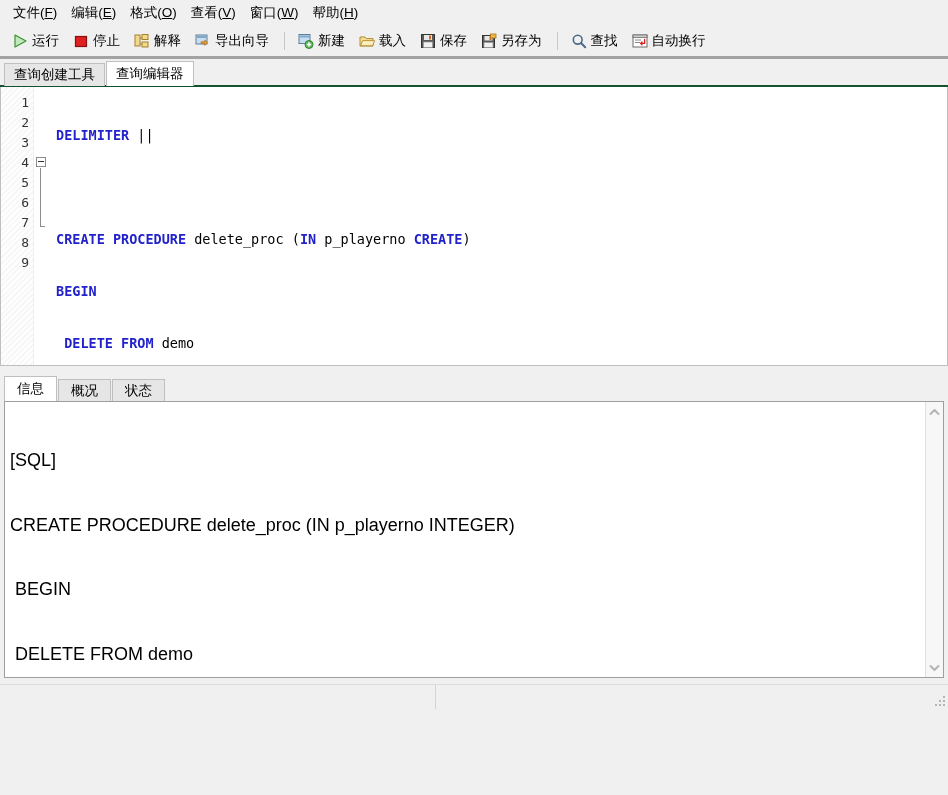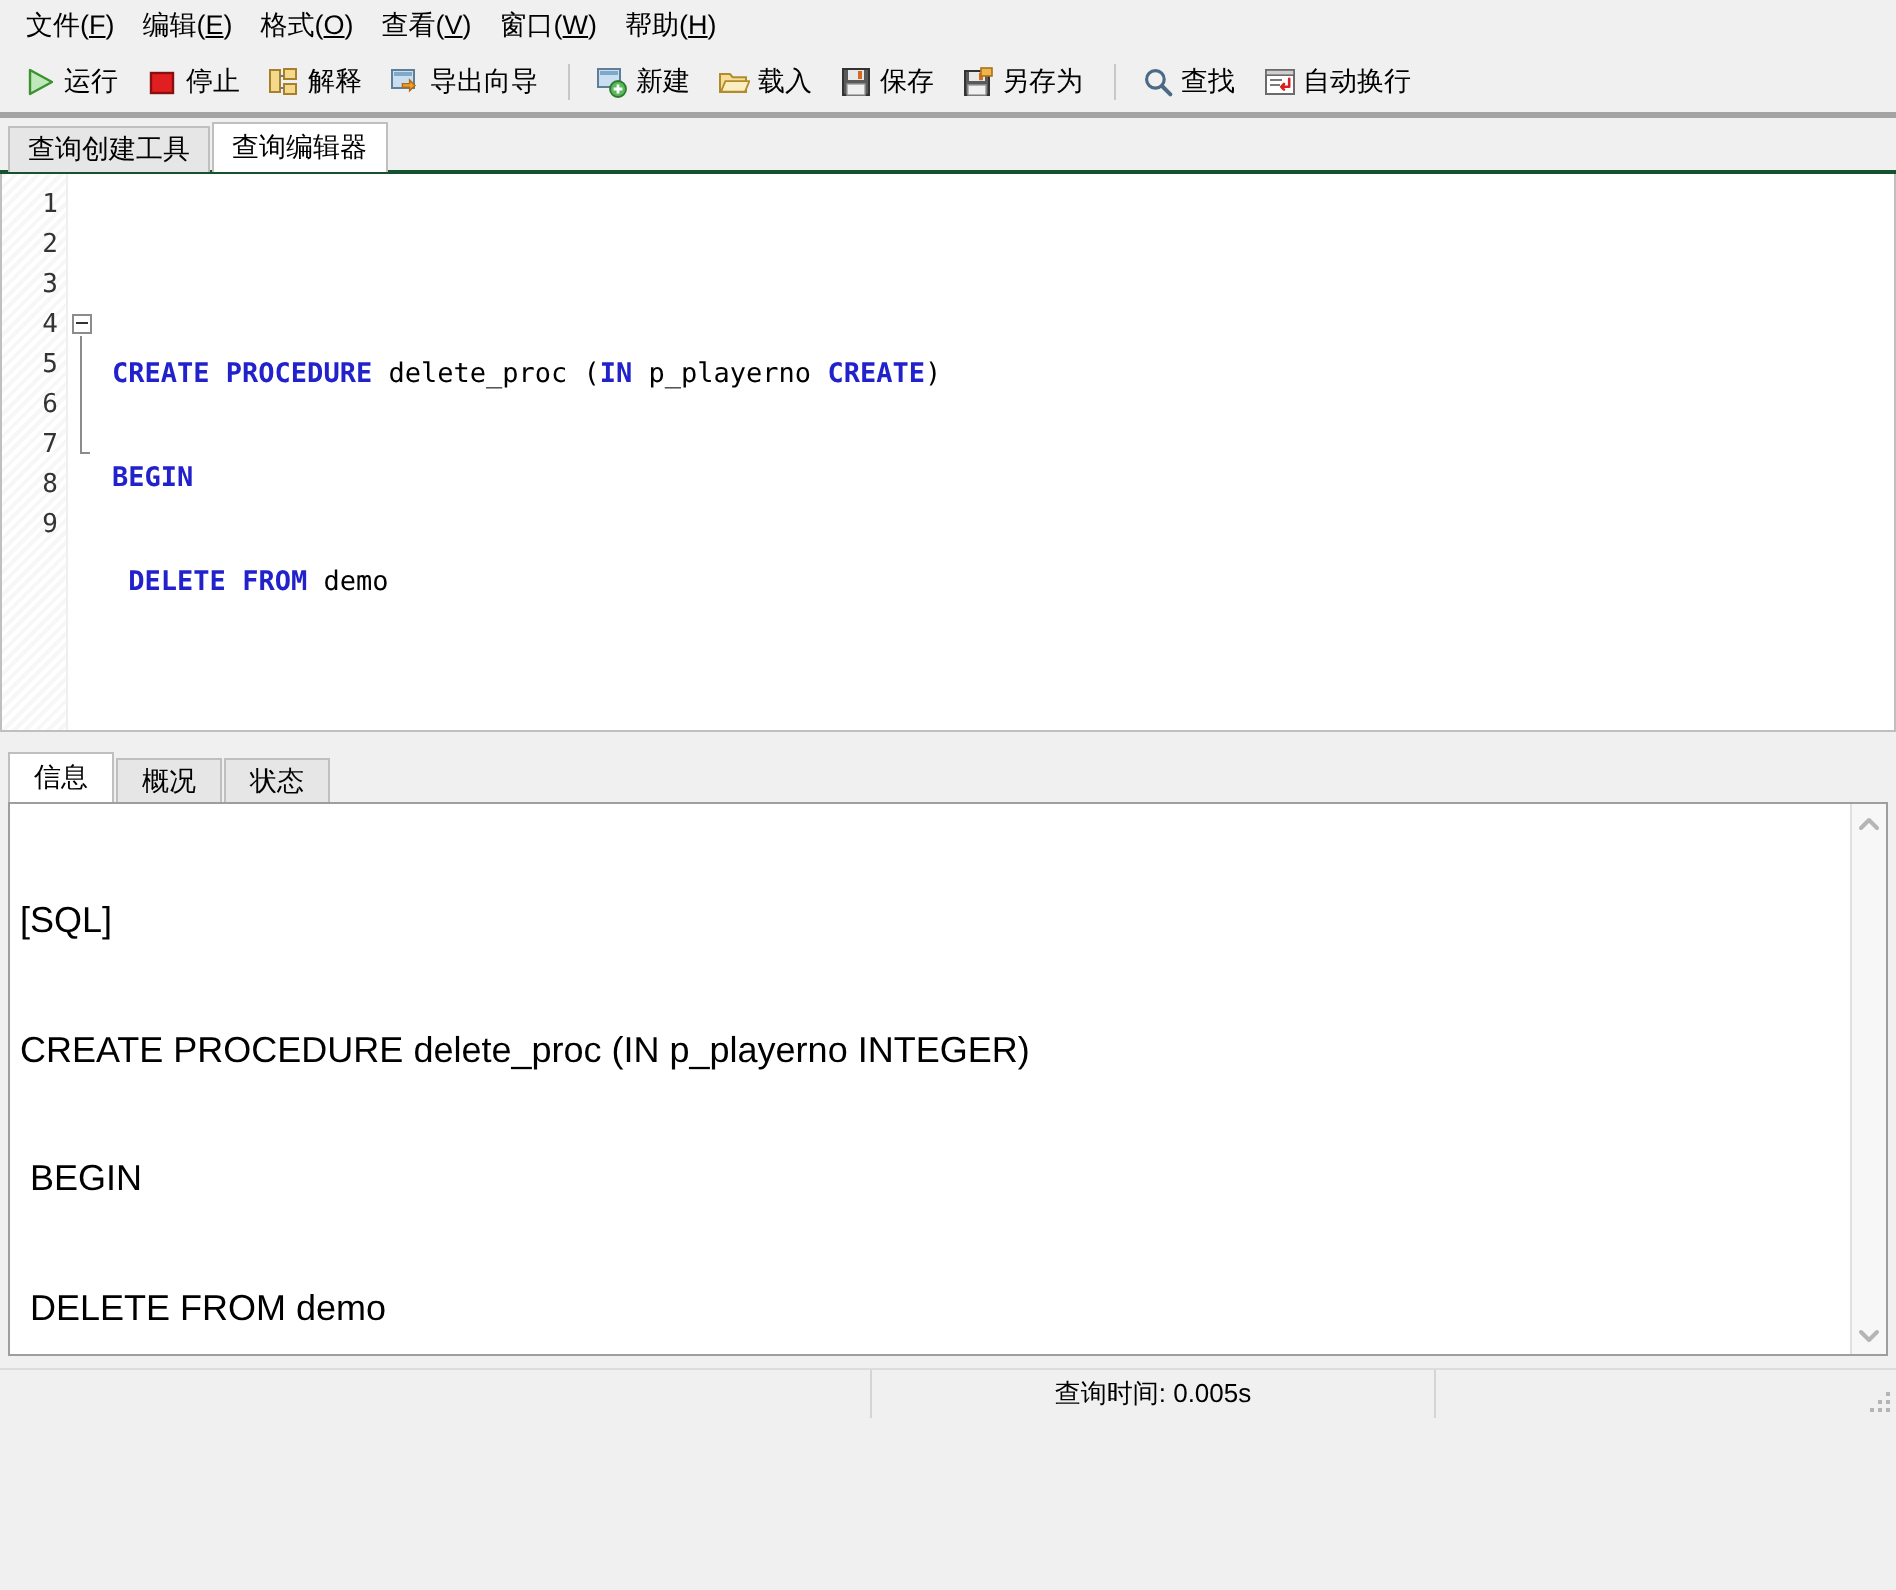--- a/index.html
+++ b/index.html
@@ -420,20 +420,21 @@
       <div class="gline">8</div>
       <div class="gline">9</div>
     </div>
 
     <div class="foldcol">
       <div class="foldbox"></div>
       <div class="foldline"></div>
     </div>
 
     <div class="code">
+      <div class="cline"><span class="kw">DELIMITER</span><span class="op"> ||</span></div>
       <div class="cline">&nbsp;</div>
       <div class="cline"><span class="kw">CREATE</span> <span class="kw">PROCEDURE</span><span class="id"> delete_proc (</span><span class="kw">IN</span><span class="id"> p_playerno </span><span class="kw">CREATE</span><span class="id">)</span></div>
       <div class="cline"><span class="kw">BEGIN</span></div>
       <div class="cline">&nbsp;<span class="kw">DELETE</span> <span class="kw">FROM</span><span class="id"> demo</span></div>
       
       
       
       
     </div>
   </div>
@@ -469,21 +470,20 @@
               <path d="M1.5 2 L5.5 6 L9.5 2" stroke="#b5b5b5" stroke-width="2" fill="none" stroke-linecap="round" stroke-linejoin="round"></path>
             </svg>
         </span>
       </div>
     </div>
     <div style="height:6px;flex:0 0 auto;"></div>
   </div>
 
   <div class="statusbar">
     <div class="sb-cell sb-a"></div>
-    <div class="sb-cell sb-b">查询时间: 0.005s</div>
     <div class="sb-cell sb-c"></div>
     <div class="grip">
       <i style="right:0;bottom:0"></i>
         <i style="right:4px;bottom:0"></i>
         <i style="right:8px;bottom:0"></i>
       <i style="right:0;bottom:4px"></i>
         <i style="right:4px;bottom:4px"></i>
       <i style="right:0;bottom:8px"></i>
     </div>
   </div>

